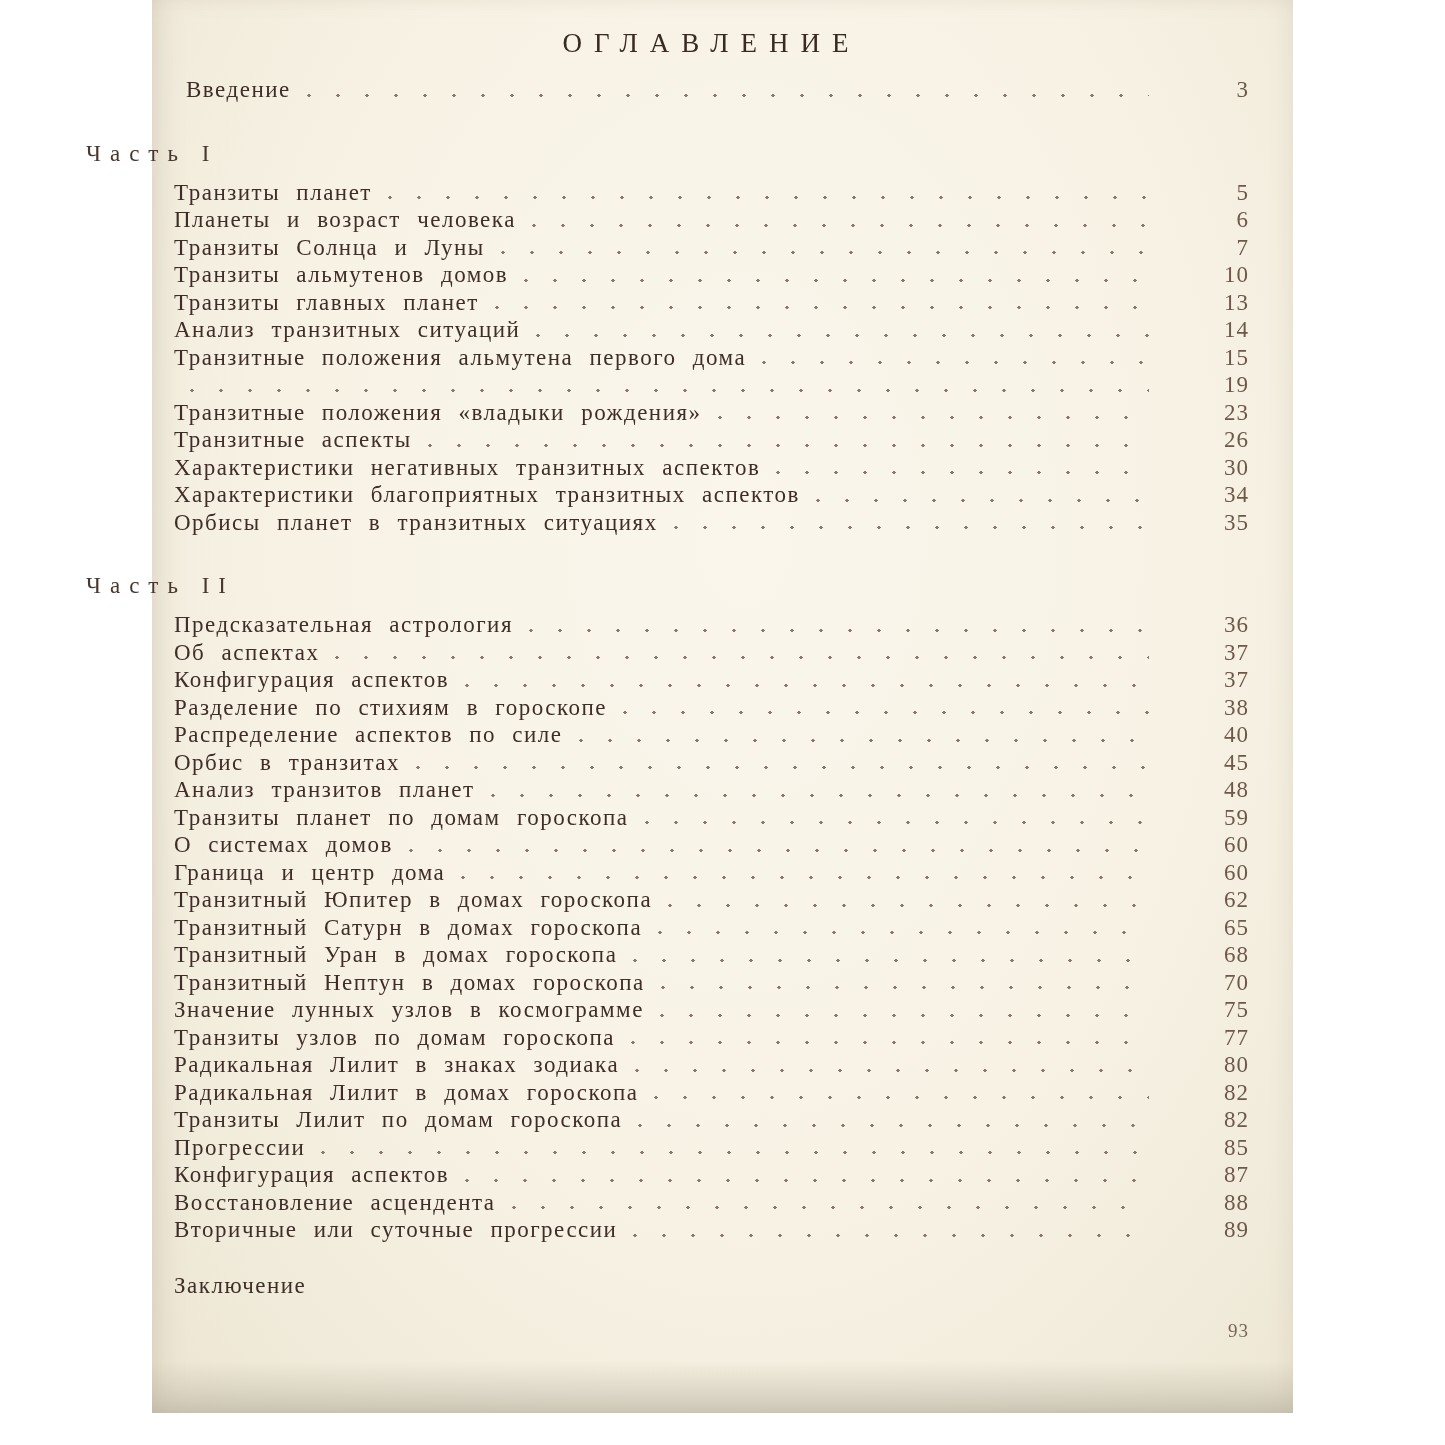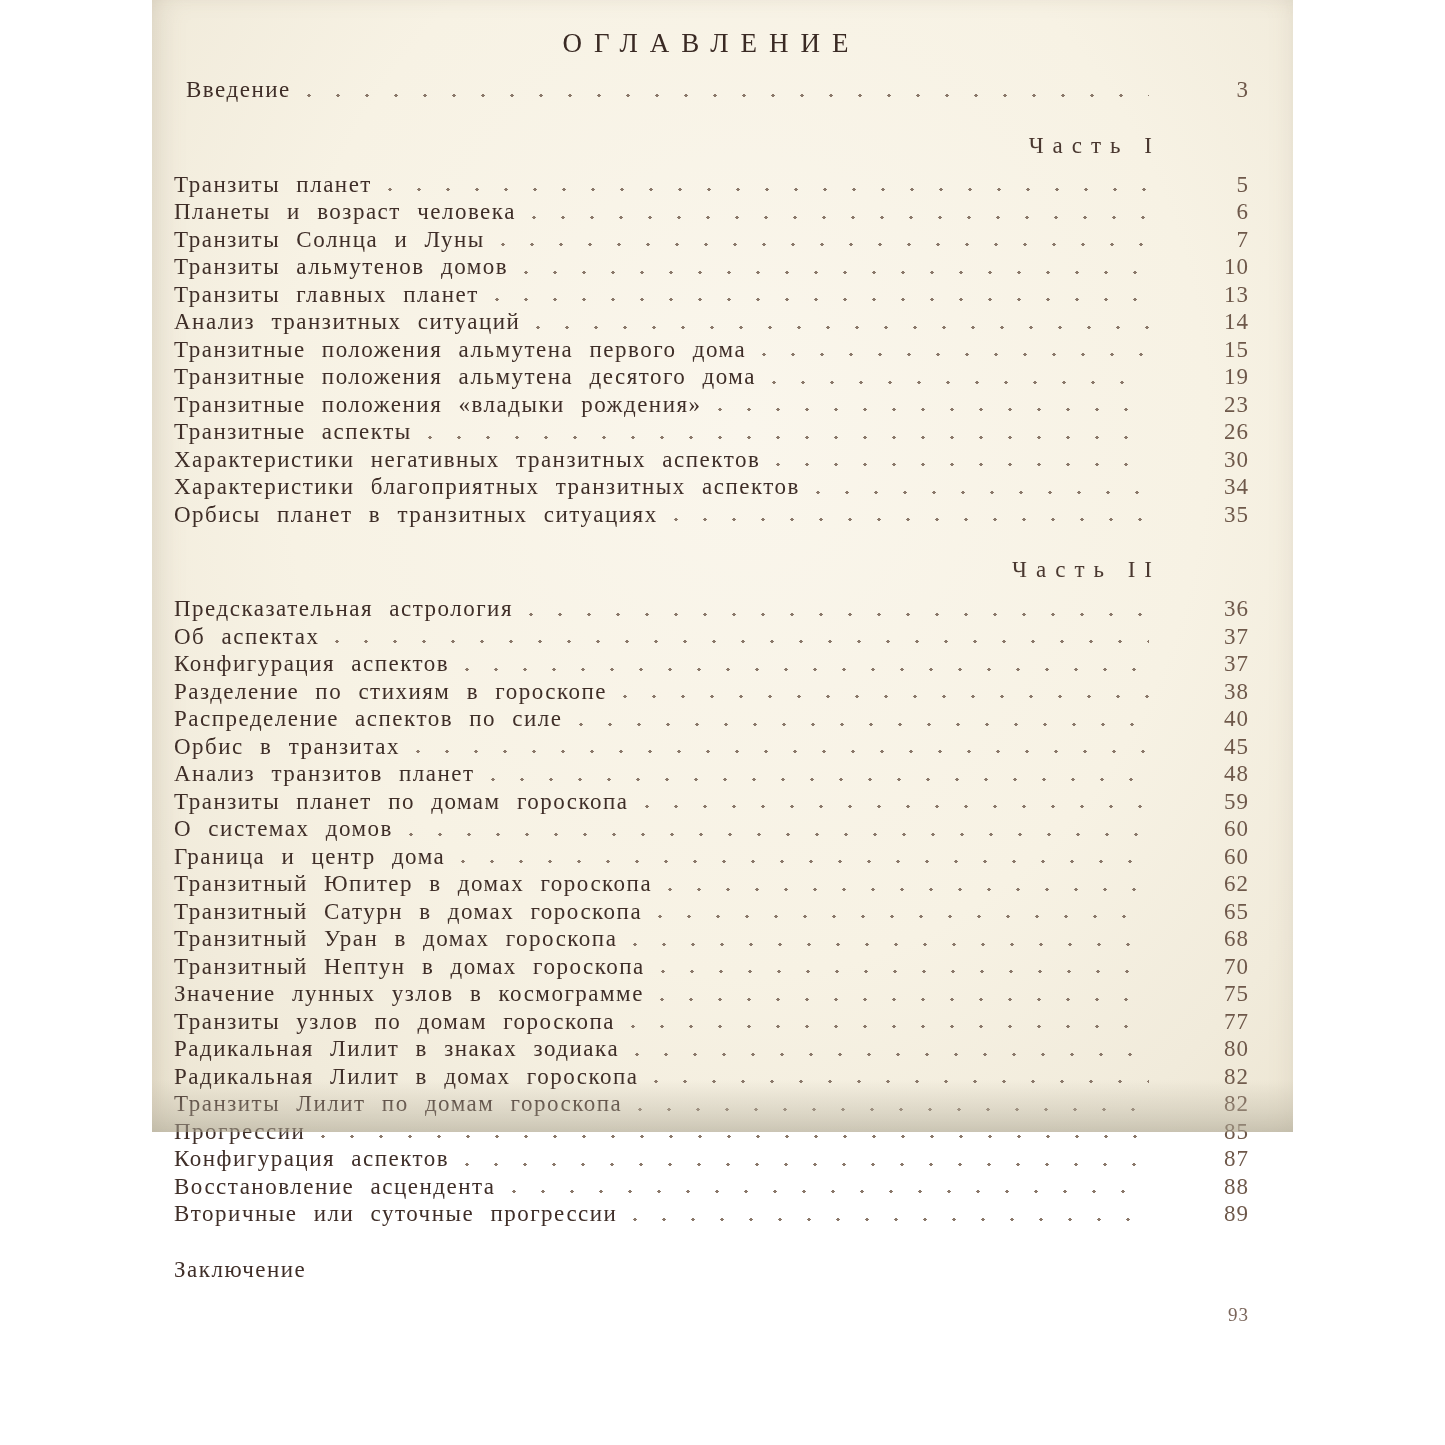--- a/index.html
+++ b/index.html
@@ -6,21 +6,21 @@
   body{
     width:1445px;height:1445px;
     background:#ffffff;
     font-family:"Liberation Serif", serif;
     position:relative;
     overflow:hidden;
   }
   .photo-page{
     position:absolute;
     left:152px;top:0;
-    width:1141px;height:1132px;
+    width:1141px;height:1413px;
     background:
       radial-gradient(ellipse at 52% 38%, #faf6ec 0%, #f7f2e4 55%, #f1ebdb 82%, #ece5d2 100%);
     box-shadow:
       inset 16px 0 34px -18px rgba(120,100,80,.28),
       inset -14px 0 30px -18px rgba(120,100,80,.16);
   }
   .photo-page::after{
     content:"";
     position:absolute;left:0;right:0;bottom:0;height:52px;
     background:linear-gradient(to bottom, rgba(190,184,166,0) 0%, rgba(190,184,166,.38) 55%, rgba(175,170,152,.55) 100%);
@@ -61,25 +61,25 @@
   .row .leader.hidden{visibility:hidden;}
   .row .pg{
     flex:0 0 auto;
     min-width:48px;
     text-align:right;
     font-size:23px;
     letter-spacing:1px;
     color:#6e584a;
   }
   .section-head{
-    text-align:right;
+    text-align:left;
     font-size:23px;
     letter-spacing:9px;
     color:#4a3830;
-    margin:28px 0 13px 0;
+    margin:36px 0 13px 0;
     transform:translateX(-88px);
     font-weight:500;
   }
   .intro-row{margin:0 0 2px 12px;}
   .conclusion-row{margin-top:28px;}
   .final-page-row{
     margin-top:20px;
     text-align:right;
     font-size:19px;
     color:#7a655a;
@@ -140,21 +140,20 @@
     <span class="pg">14</span>
   </div>
 
   <div class="row">
     <span class="lbl">Транзитные положения альмутена первого дома</span>
     <span class="leader"></span>
     <span class="pg">15</span>
   </div>
 
   <div class="row">
-    <span class="lbl">Транзитные положения альмутена десятого дома</span>
     <span class="leader"></span>
     <span class="pg">19</span>
   </div>
 
   <div class="row">
     <span class="lbl">Транзитные положения «владыки рождения»</span>
     <span class="leader"></span>
     <span class="pg">23</span>
   </div>
 

